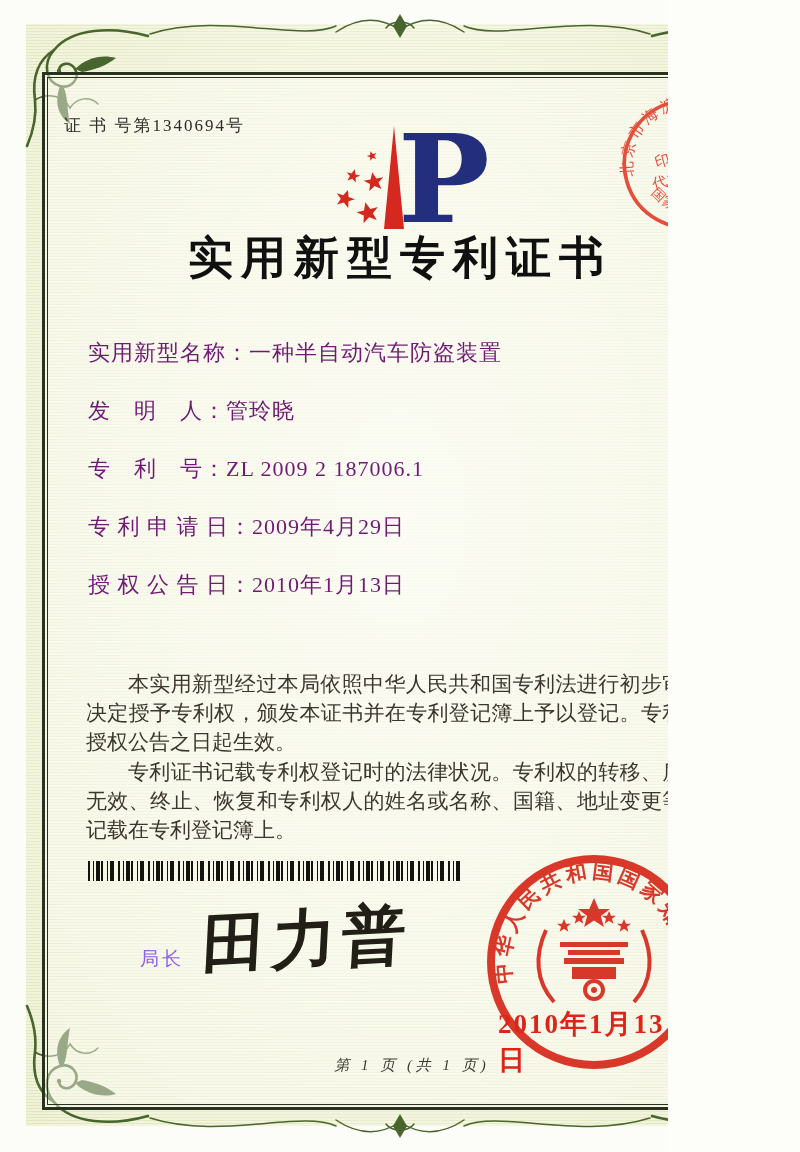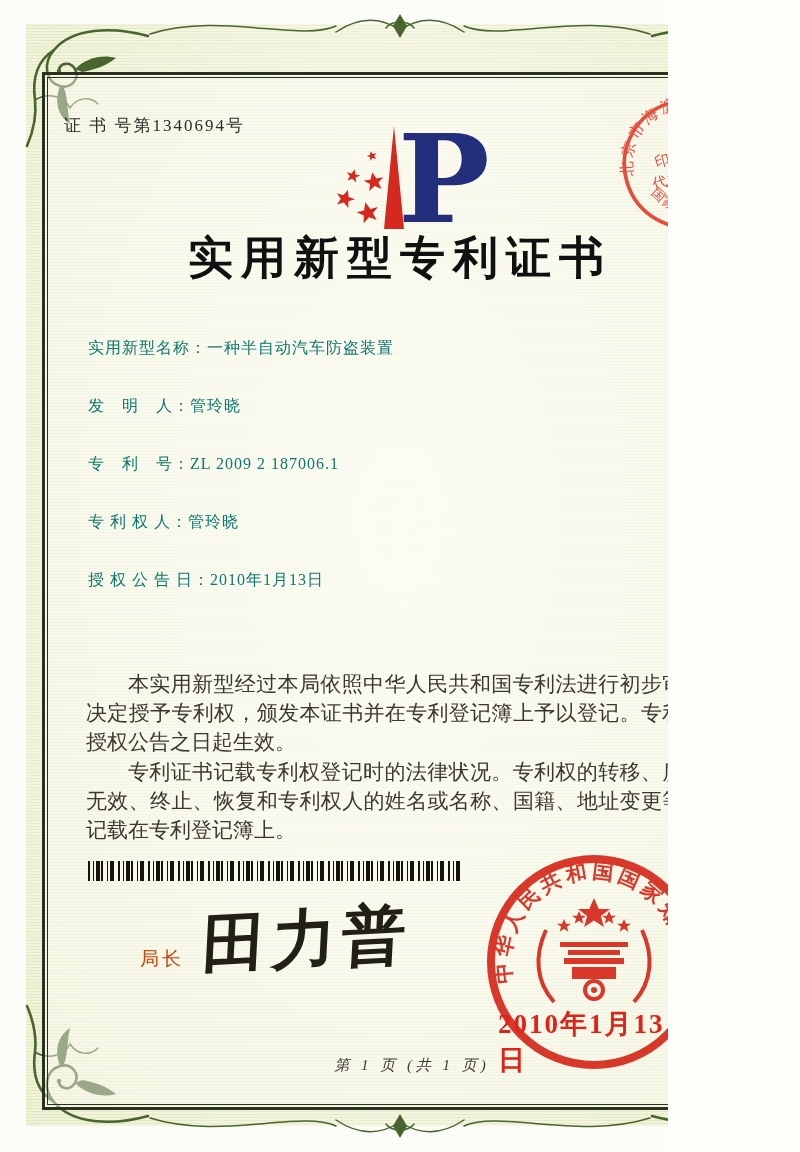--- a/index.html
+++ b/index.html
@@ -30,39 +30,39 @@
 
   .logo{position:absolute;left:332px;top:124px;z-index:3;}
 
   .tax-stamp{position:absolute;left:618px;top:94px;z-index:4;transform:rotate(-16deg);opacity:.92;}
   .tax-stamp text{fill:#e5402e;font-family:"Liberation Serif","DejaVu Serif",serif;}
 
   .title{position:absolute;left:0;top:228px;width:800px;margin:0;z-index:3;
     text-align:center;font-size:45px;font-weight:bold;letter-spacing:8px;color:#101010;}
 
   .fields{position:absolute;left:88px;top:338px;width:620px;z-index:3;}
-  .field-row{height:24px;margin-bottom:34px;font-size:16px;color:#0f766e;white-space:nowrap;}
+  .field-row{height:24px;margin-bottom:34px;font-size:22px;color:#701a75;white-space:nowrap;}
   .field-row .lbl{letter-spacing:1px;}
   .field-row .val{letter-spacing:1px;}
 
   .paragraphs{position:absolute;left:86px;top:670px;width:640px;z-index:3;
     font-size:21px;line-height:29px;color:#3c372e;text-align:justify;}
   .paragraphs p{margin:0 0 1px 0;text-indent:2em;}
 
   .barcode{position:absolute;left:88px;top:861px;width:372px;height:20px;z-index:3;
     background:repeating-linear-gradient(90deg,
       #16130e 0 2px,transparent 2px 5px,
       #16130e 5px 6px,transparent 6px 8px,
       #16130e 8px 12px,transparent 12px 13px,
       #16130e 13px 15px,transparent 15px 19px,
       #16130e 19px 20px,transparent 20px 22px,
       #16130e 22px 26px,transparent 26px 30px);}
 
   .director-label{position:absolute;left:140px;top:946px;z-index:3;font-size:19px;
-    letter-spacing:3px;color:#c2410c;}
+    letter-spacing:3px;color:#8b5cf6;}
   .signature{position:absolute;left:202px;top:896px;z-index:3;font-size:64px;
     color:#222016;letter-spacing:6px;transform:rotate(-3deg) skewX(-6deg);font-weight:bold;}
 
   .seal{position:absolute;left:478px;top:846px;z-index:5;opacity:.93;mix-blend-mode:multiply;}
   .seal text{fill:#df2a1d;font-family:"Liberation Serif","DejaVu Serif",serif;font-weight:bold;}
   .seal-red{fill:#df2a1d;}
   .seal-stroke{fill:none;stroke:#df2a1d;}
 
   .seal-date{position:absolute;left:498px;top:1006px;z-index:6;font-size:27px;
     color:#df2318;letter-spacing:2px;font-weight:bold;}
@@ -146,21 +146,21 @@
     <div class="field-row">
       <span class="lbl">实用新型名称：</span><span class="val">一种半自动汽车防盗装置</span>
     </div>
     <div class="field-row">
       <span class="lbl">发　明　人：</span><span class="val">管玲晓</span>
     </div>
     <div class="field-row">
       <span class="lbl">专　利　号：</span><span class="val">ZL 2009 2 187006.1</span>
     </div>
     <div class="field-row">
-      <span class="lbl">专 利 权 人：</span><span class="val">管玲晓</span>
+      <span class="lbl">专 利 申 请 日：</span><span class="val">2009年4月29日</span>
     </div>
     <div class="field-row">
       <span class="lbl">授 权 公 告 日：</span><span class="val">2010年1月13日</span>
     </div>
   </div>
 
   <div class="paragraphs">
     <p>本实用新型经过本局依照中华人民共和国专利法进行初步审查，决定授予专利权，颁发本证书并在专利登记簿上予以登记。专利权自授权公告之日起生效。</p>
     <p>专利证书记载专利权登记时的法律状况。专利权的转移、质押、无效、终止、恢复和专利权人的姓名或名称、国籍、地址变更等事项记载在专利登记簿上。</p>
   </div>

